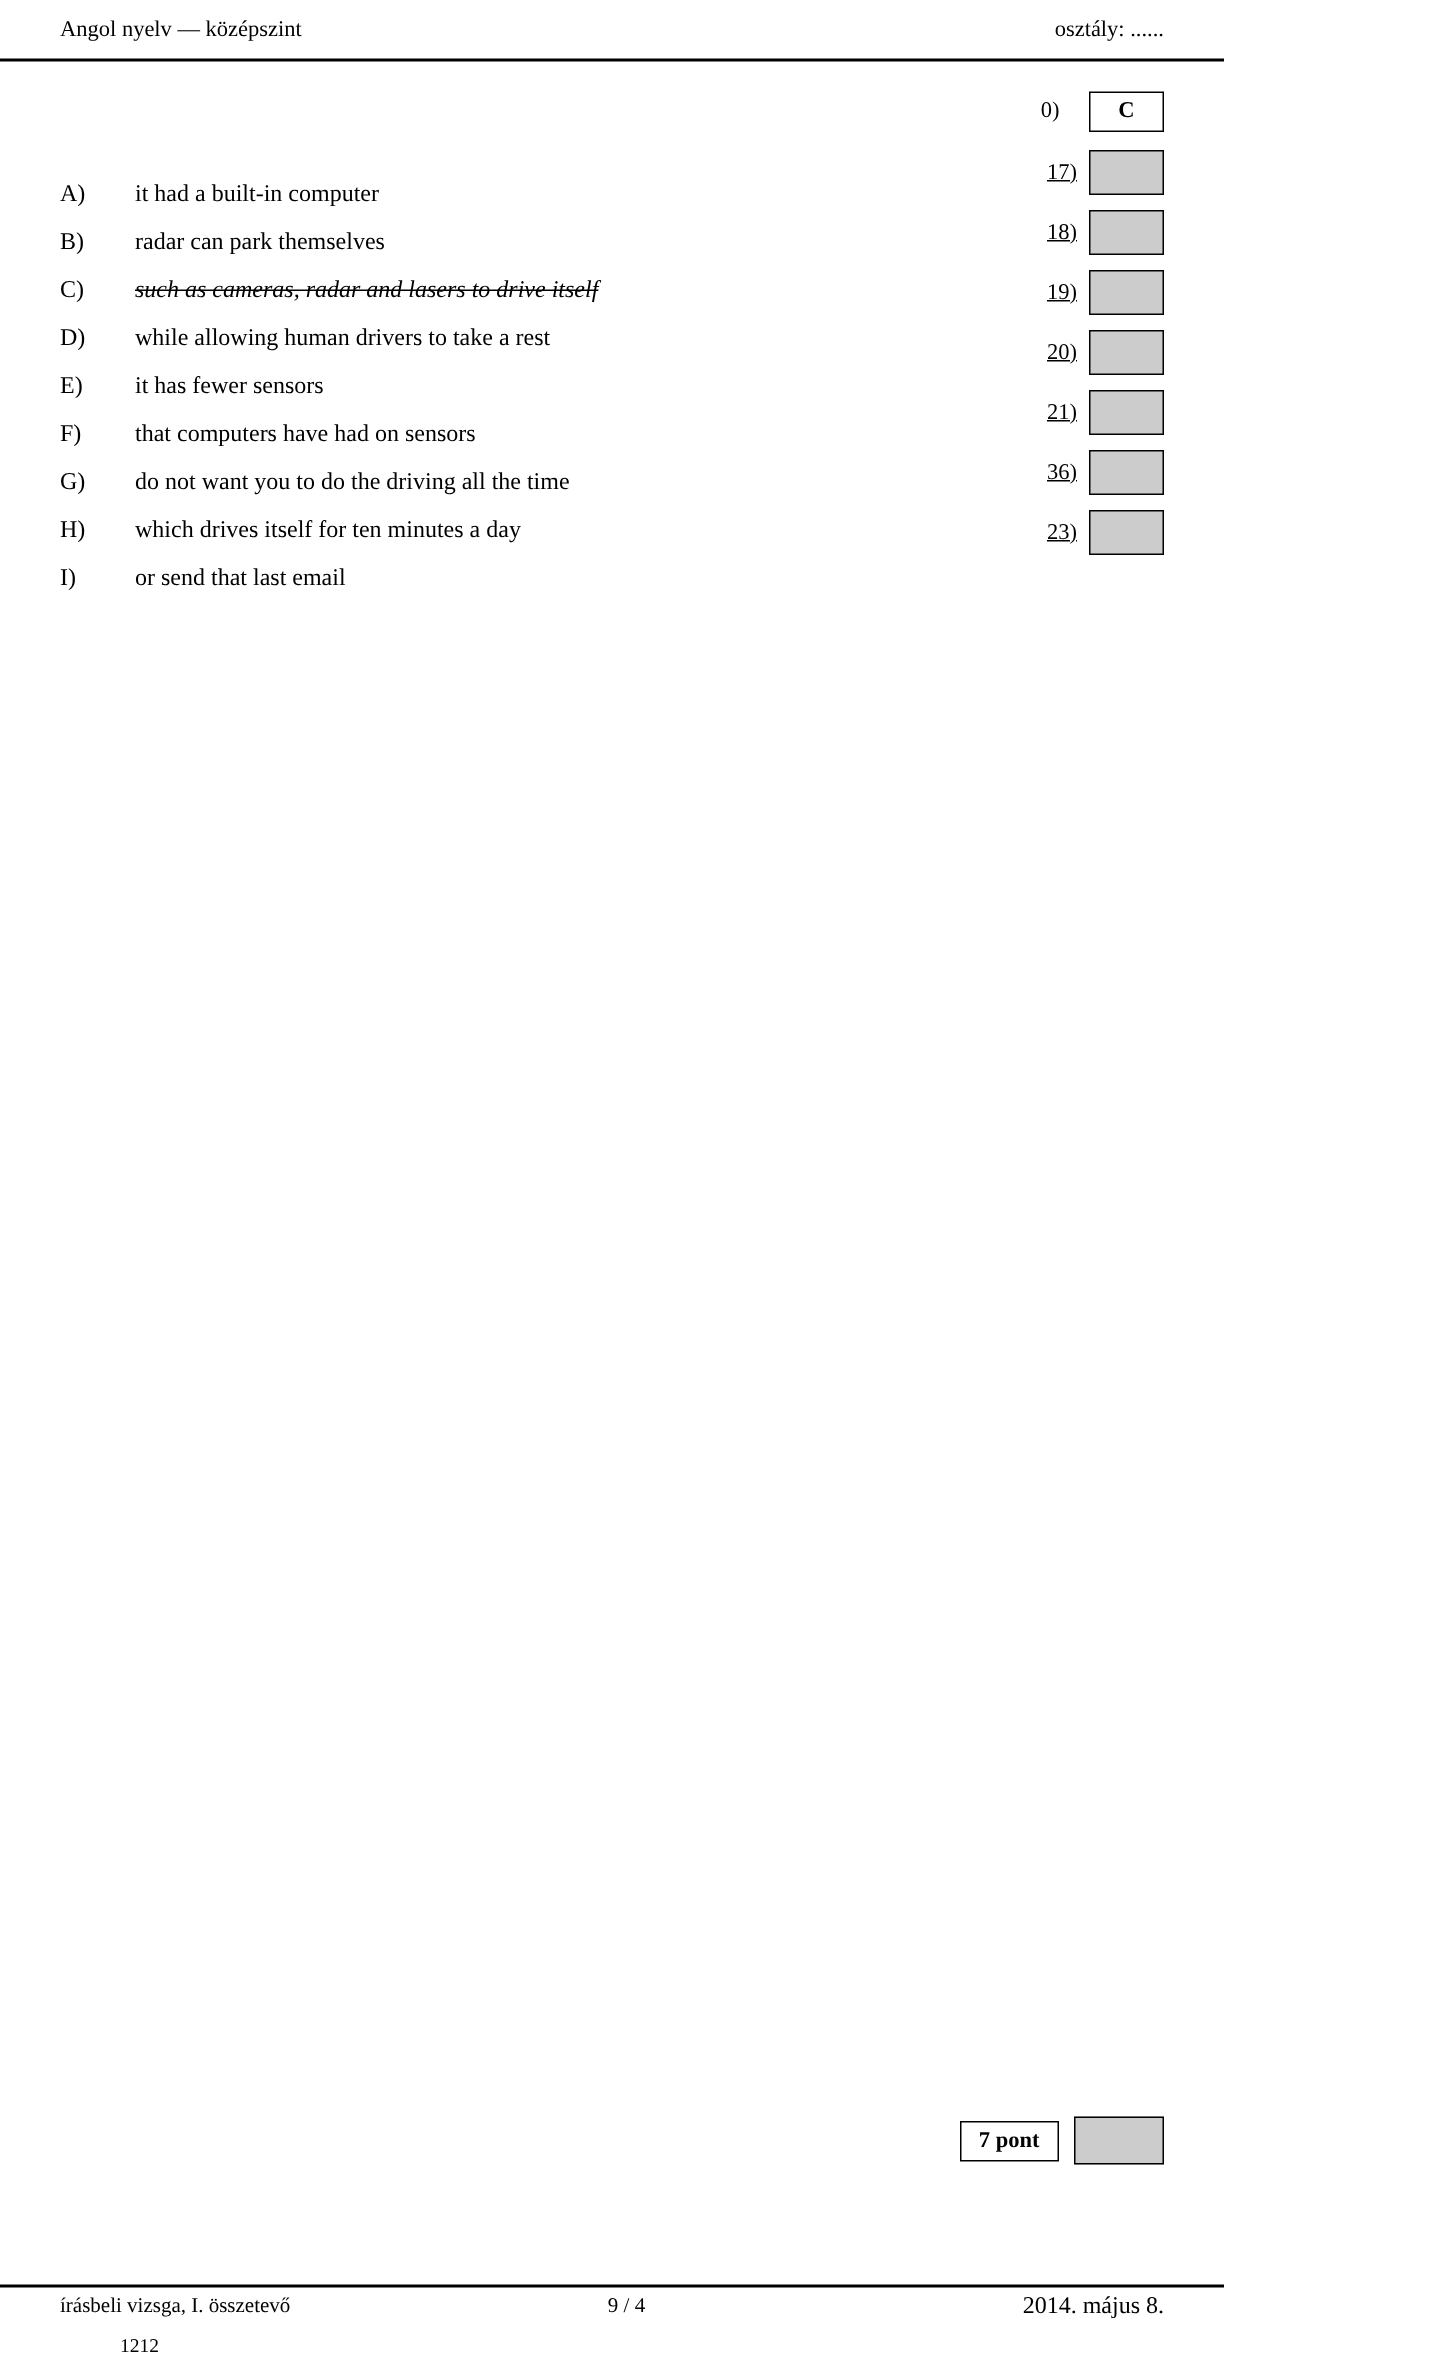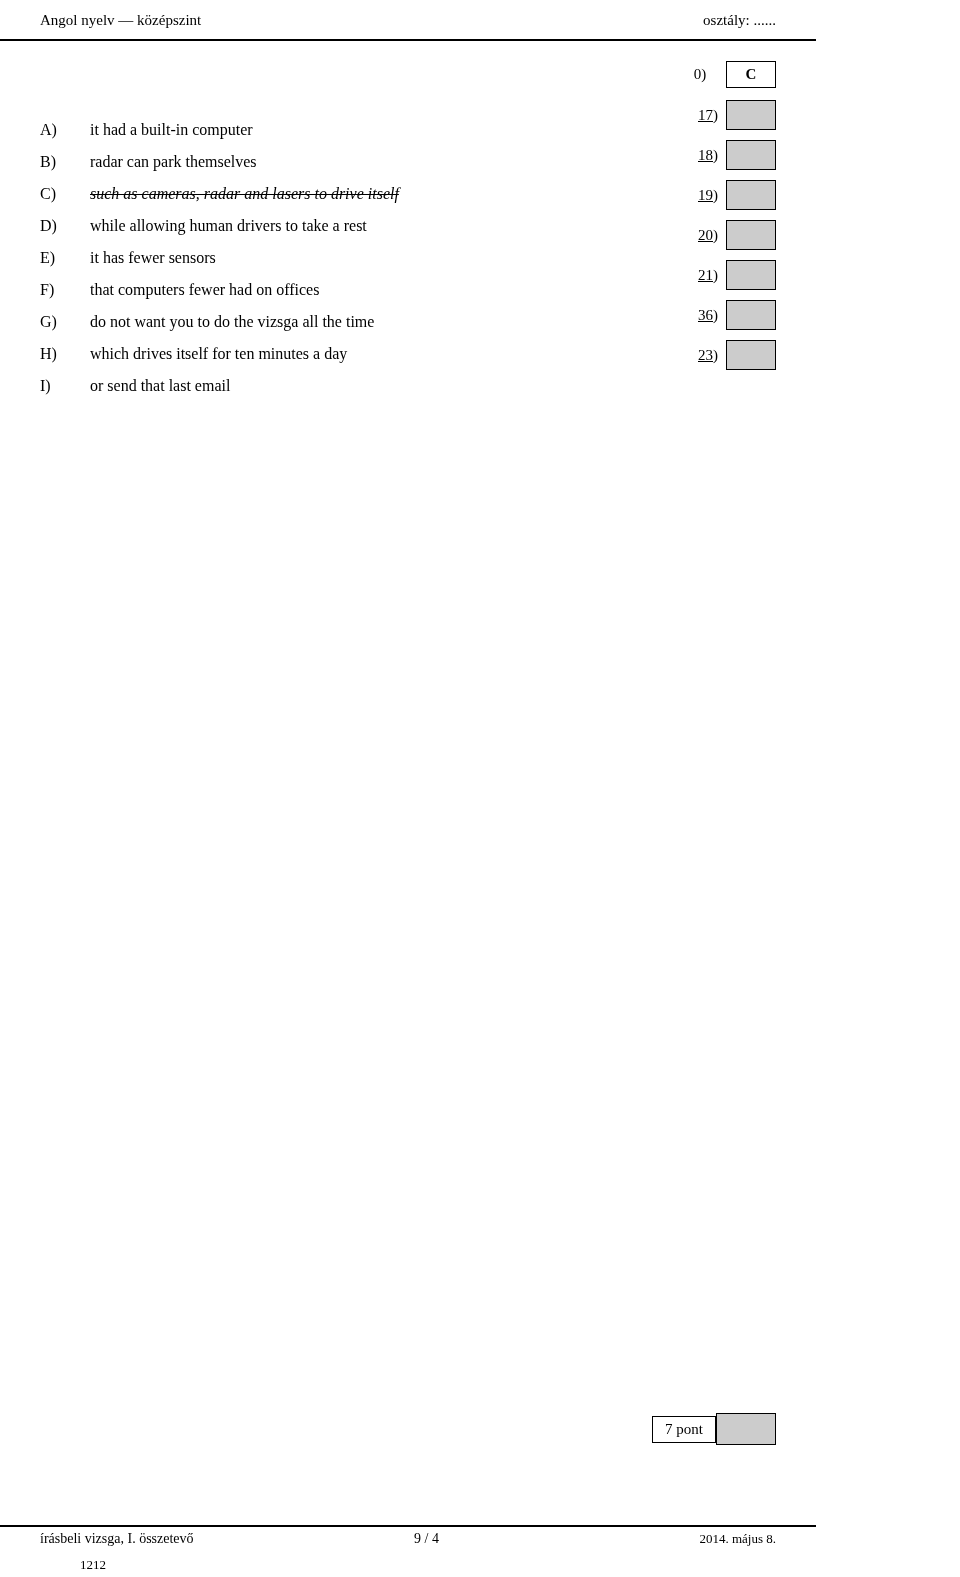--- a/index.html
+++ b/index.html
@@ -138,21 +138,22 @@
       font-style: italic;
     }
 
     
     .score-section {
       position: absolute;
       bottom: 80px;
       right: 40px;
       display: flex;
       align-items: center;
-      gap: 0;
+      gap: 10px;
+      font-weight: bold;
     }
 
     .score-label {
       font-size: 15px;
       border: 1.5px solid #000;
       padding: 4px 12px;
     }
 
     .score-box {
       width: 60px;
@@ -173,21 +174,21 @@
 
     .footer-left {
       font-size: 14px;
     }
 
     .footer-center {
       font-size: 14px;
     }
 
     .footer-right {
-      font-size: 13px;
+      font-size: 16px;
       margin-left: 40px;
     }
 
     .footer-code {
       font-size: 13px;
       padding: 2px 40px;
       font-family: Liberation Serif, serif;
     }
   </style>
 </head>
@@ -268,26 +269,26 @@
         <span class="option-text">while allowing human drivers to take a rest</span>
       </div>
 
       <div class="option-row">
         <span class="option-letter">E)</span>
         <span class="option-text">it has fewer sensors</span>
       </div>
 
       <div class="option-row">
         <span class="option-letter">F)</span>
-        <span class="option-text">that computers fewer had on offices</span>
+        <span class="option-text">that computers have had on sensors</span>
       </div>
 
       <div class="option-row">
         <span class="option-letter">G)</span>
-        <span class="option-text">do not want you to do the vizsga all the time</span>
+        <span class="option-text">do not want you to do the driving all the time</span>
       </div>
 
       <div class="option-row">
         <span class="option-letter">H)</span>
         <span class="option-text">which drives itself for ten minutes a day</span>
       </div>
 
       <div class="option-row">
         <span class="option-letter">I)</span>
         <span class="option-text">or send that last email</span>

